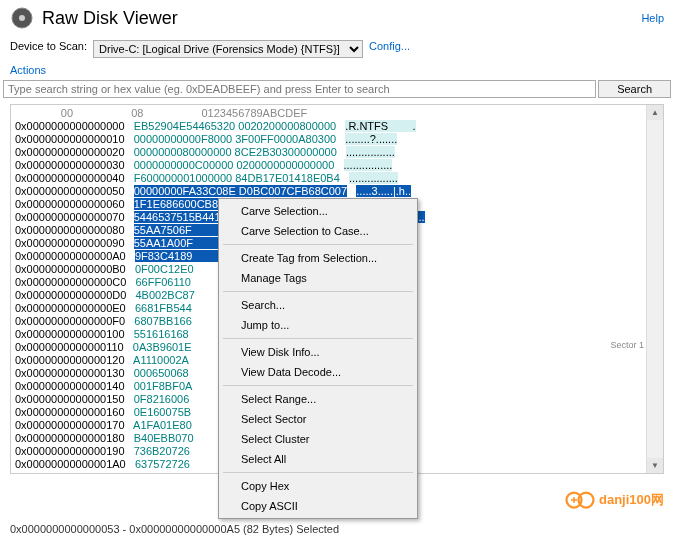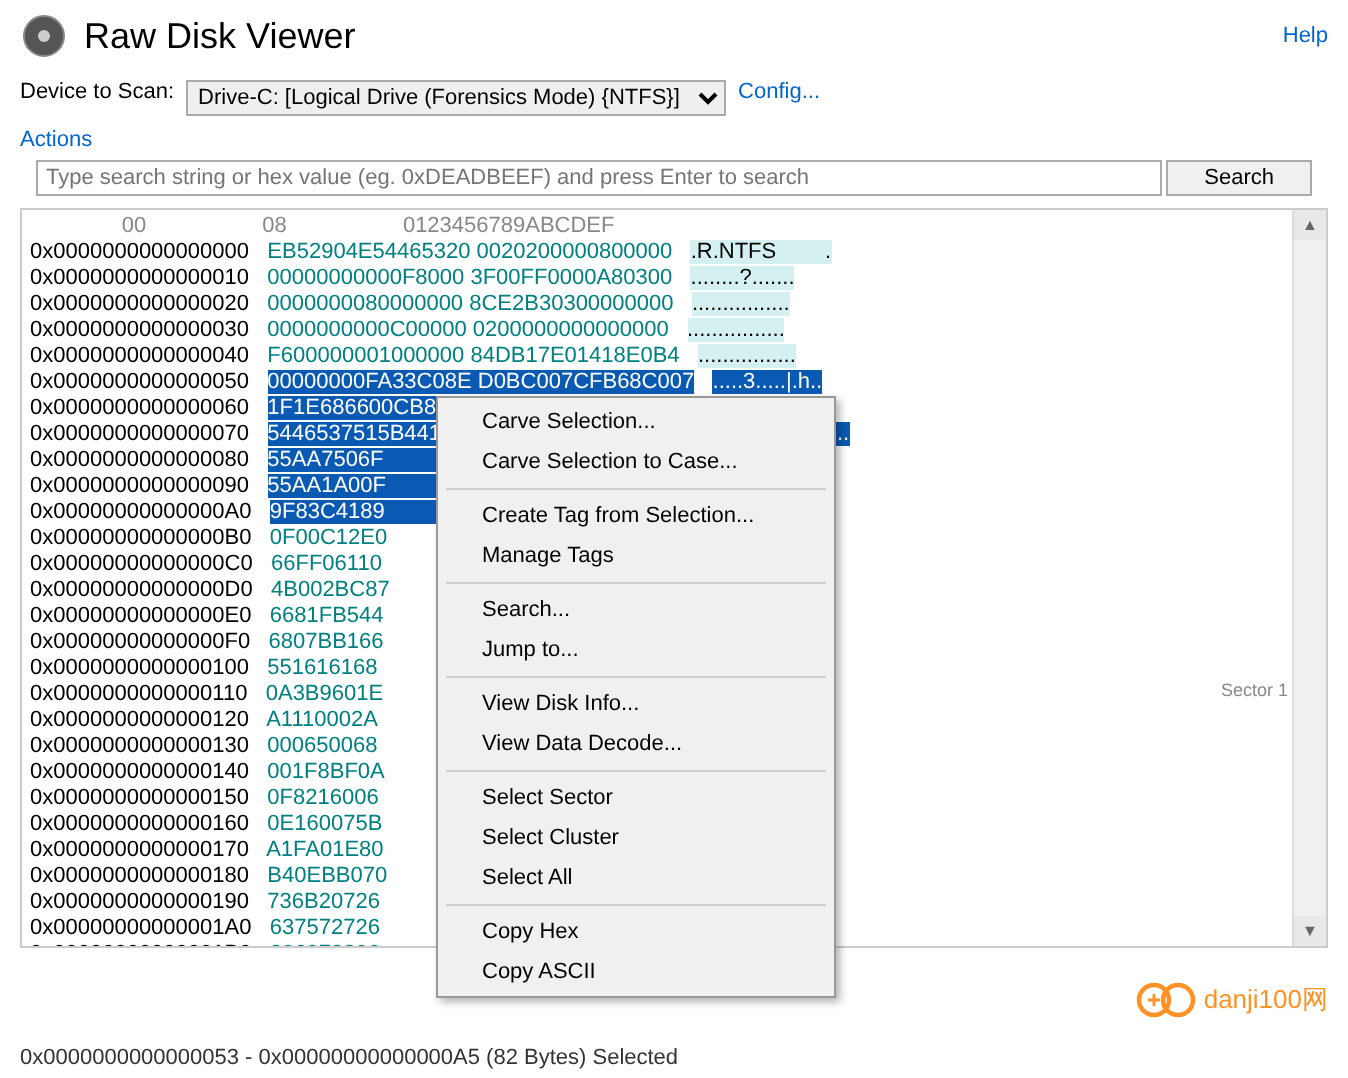--- a/index.html
+++ b/index.html
@@ -6,21 +6,21 @@
 body{background:#fff;width:674px;height:539px;overflow:hidden;position:relative}
 .header{display:flex;align-items:center;padding:6px 10px}
 .header .icon{width:24px;height:24px;margin-right:8px;display:flex;align-items:center;justify-content:center}
 .header h1{font-size:18px;font-weight:normal;flex:1}
 .help-link{color:#0066cc;cursor:pointer;text-decoration:none}
 .toolbar{padding:4px 10px;display:flex;align-items:flex-start;gap:6px}
 .toolbar label{white-space:nowrap}
 .toolbar select{flex:0 0 270px;font-size:11px;padding:1px;border:1px solid #aaa}
 .config-link{color:#0066cc;cursor:pointer}
 .section-label{color:#0066cc;padding:2px 10px;font-size:11px}
-.search-row{display:flex;padding:2px 18px 6px;gap:2px;align-items:center}
+.search-row{display:flex;padding:2px 3px 6px;gap:2px;align-items:center}
 .search-input{flex:1;padding:2px 4px;border:1px solid #aaa;font-size:11px;color:#777}
 .search-btn{padding:2px 18px;border:1px solid #aaa;background:#f0f0f0;cursor:pointer;font-size:11px}
 .hex-area{margin:0 10px;border:1px solid #ccc;height:370px;background:#fff;display:flex;overflow:hidden;position:relative}
 .hex-content{font-family:"Courier New",monospace;font-size:10px;line-height:13px;white-space:pre;color:#000;padding:2px 4px;flex:1;overflow:hidden}
 .scrollbar{width:17px;background:#f0f0f0;border-left:1px solid #ddd;position:relative}
 .scrollbar::before{content:"▲";position:absolute;top:0;width:100%;text-align:center;font-size:8px;color:#666;background:#e8e8e8;height:15px;line-height:15px}
 .scrollbar::after{content:"▼";position:absolute;bottom:0;width:100%;text-align:center;font-size:8px;color:#666;background:#e8e8e8;height:15px;line-height:15px}
 .hrow{display:block}
 .off{color:#000;display:inline}
 .hx{color:#008080;display:inline}
@@ -28,21 +28,21 @@
 .asc{color:#000;display:inline;background:#d4f0f0}
 .asc.sel{background:#0a5ab4;color:#fff}
 .hdr{color:#888}
 .context-menu{position:absolute;left:218px;top:198px;width:200px;background:#f0f0f0;border:1px solid #999;box-shadow:2px 2px 4px rgba(0,0,0,0.3);z-index:100;padding:2px}
 .context-menu .mi{padding:4px 20px;cursor:default;font-size:11px}
 .context-menu .sep{height:1px;background:#ccc;margin:3px 2px}
 .status{position:absolute;bottom:0;left:0;right:0;padding:4px 10px;font-size:11px;color:#333;background:#fff}
 .side-label{position:absolute;right:30px;top:340px;font-family:Liberation Sans, sans-serif;font-size:9px;color:#888}
 .watermark{position:absolute;right:10px;bottom:24px;display:flex;align-items:center;gap:4px;opacity:0.85}
 .wm-icon{width:30px;height:30px}
-.wm-text{font-size:13px;font-weight:normal;color:#ff7f00}
+.wm-text{font-size:13px;font-weight:bold;color:#ff7f00}
 </style>
 </head>
 <body>
 
 <div class="header">
   <span class="icon">
     <svg width="24" height="24" viewBox="0 0 24 24">
         <circle cx="12" cy="12" r="10" fill="#555"></circle>
         <circle cx="12" cy="12" r="3" fill="#ccc"></circle>
         <circle cx="12" cy="12" r="10" fill="none" stroke="#888" stroke-width="1"></circle>
@@ -78,20 +78,21 @@
     <div class="sep"></div>
     <div class="mi">Create Tag from Selection...</div>
     <div class="mi">Manage Tags</div>
     <div class="sep"></div>
     <div class="mi">Search...</div>
     <div class="mi">Jump to...</div>
     <div class="sep"></div>
     <div class="mi">View Disk Info...</div>
     <div class="mi">View Data Decode...</div>
     <div class="sep"></div>
+    <div class="mi">Select Range...</div>
     <div class="mi">Select Sector</div>
     <div class="mi">Select Cluster</div>
     <div class="mi">Select All</div>
     <div class="sep"></div>
     <div class="mi">Copy Hex</div>
     <div class="mi">Copy ASCII</div>
   </div>
 
 <div class="status">0x0000000000000053 - 0x00000000000000A5 (82 Bytes) Selected</div>
 

